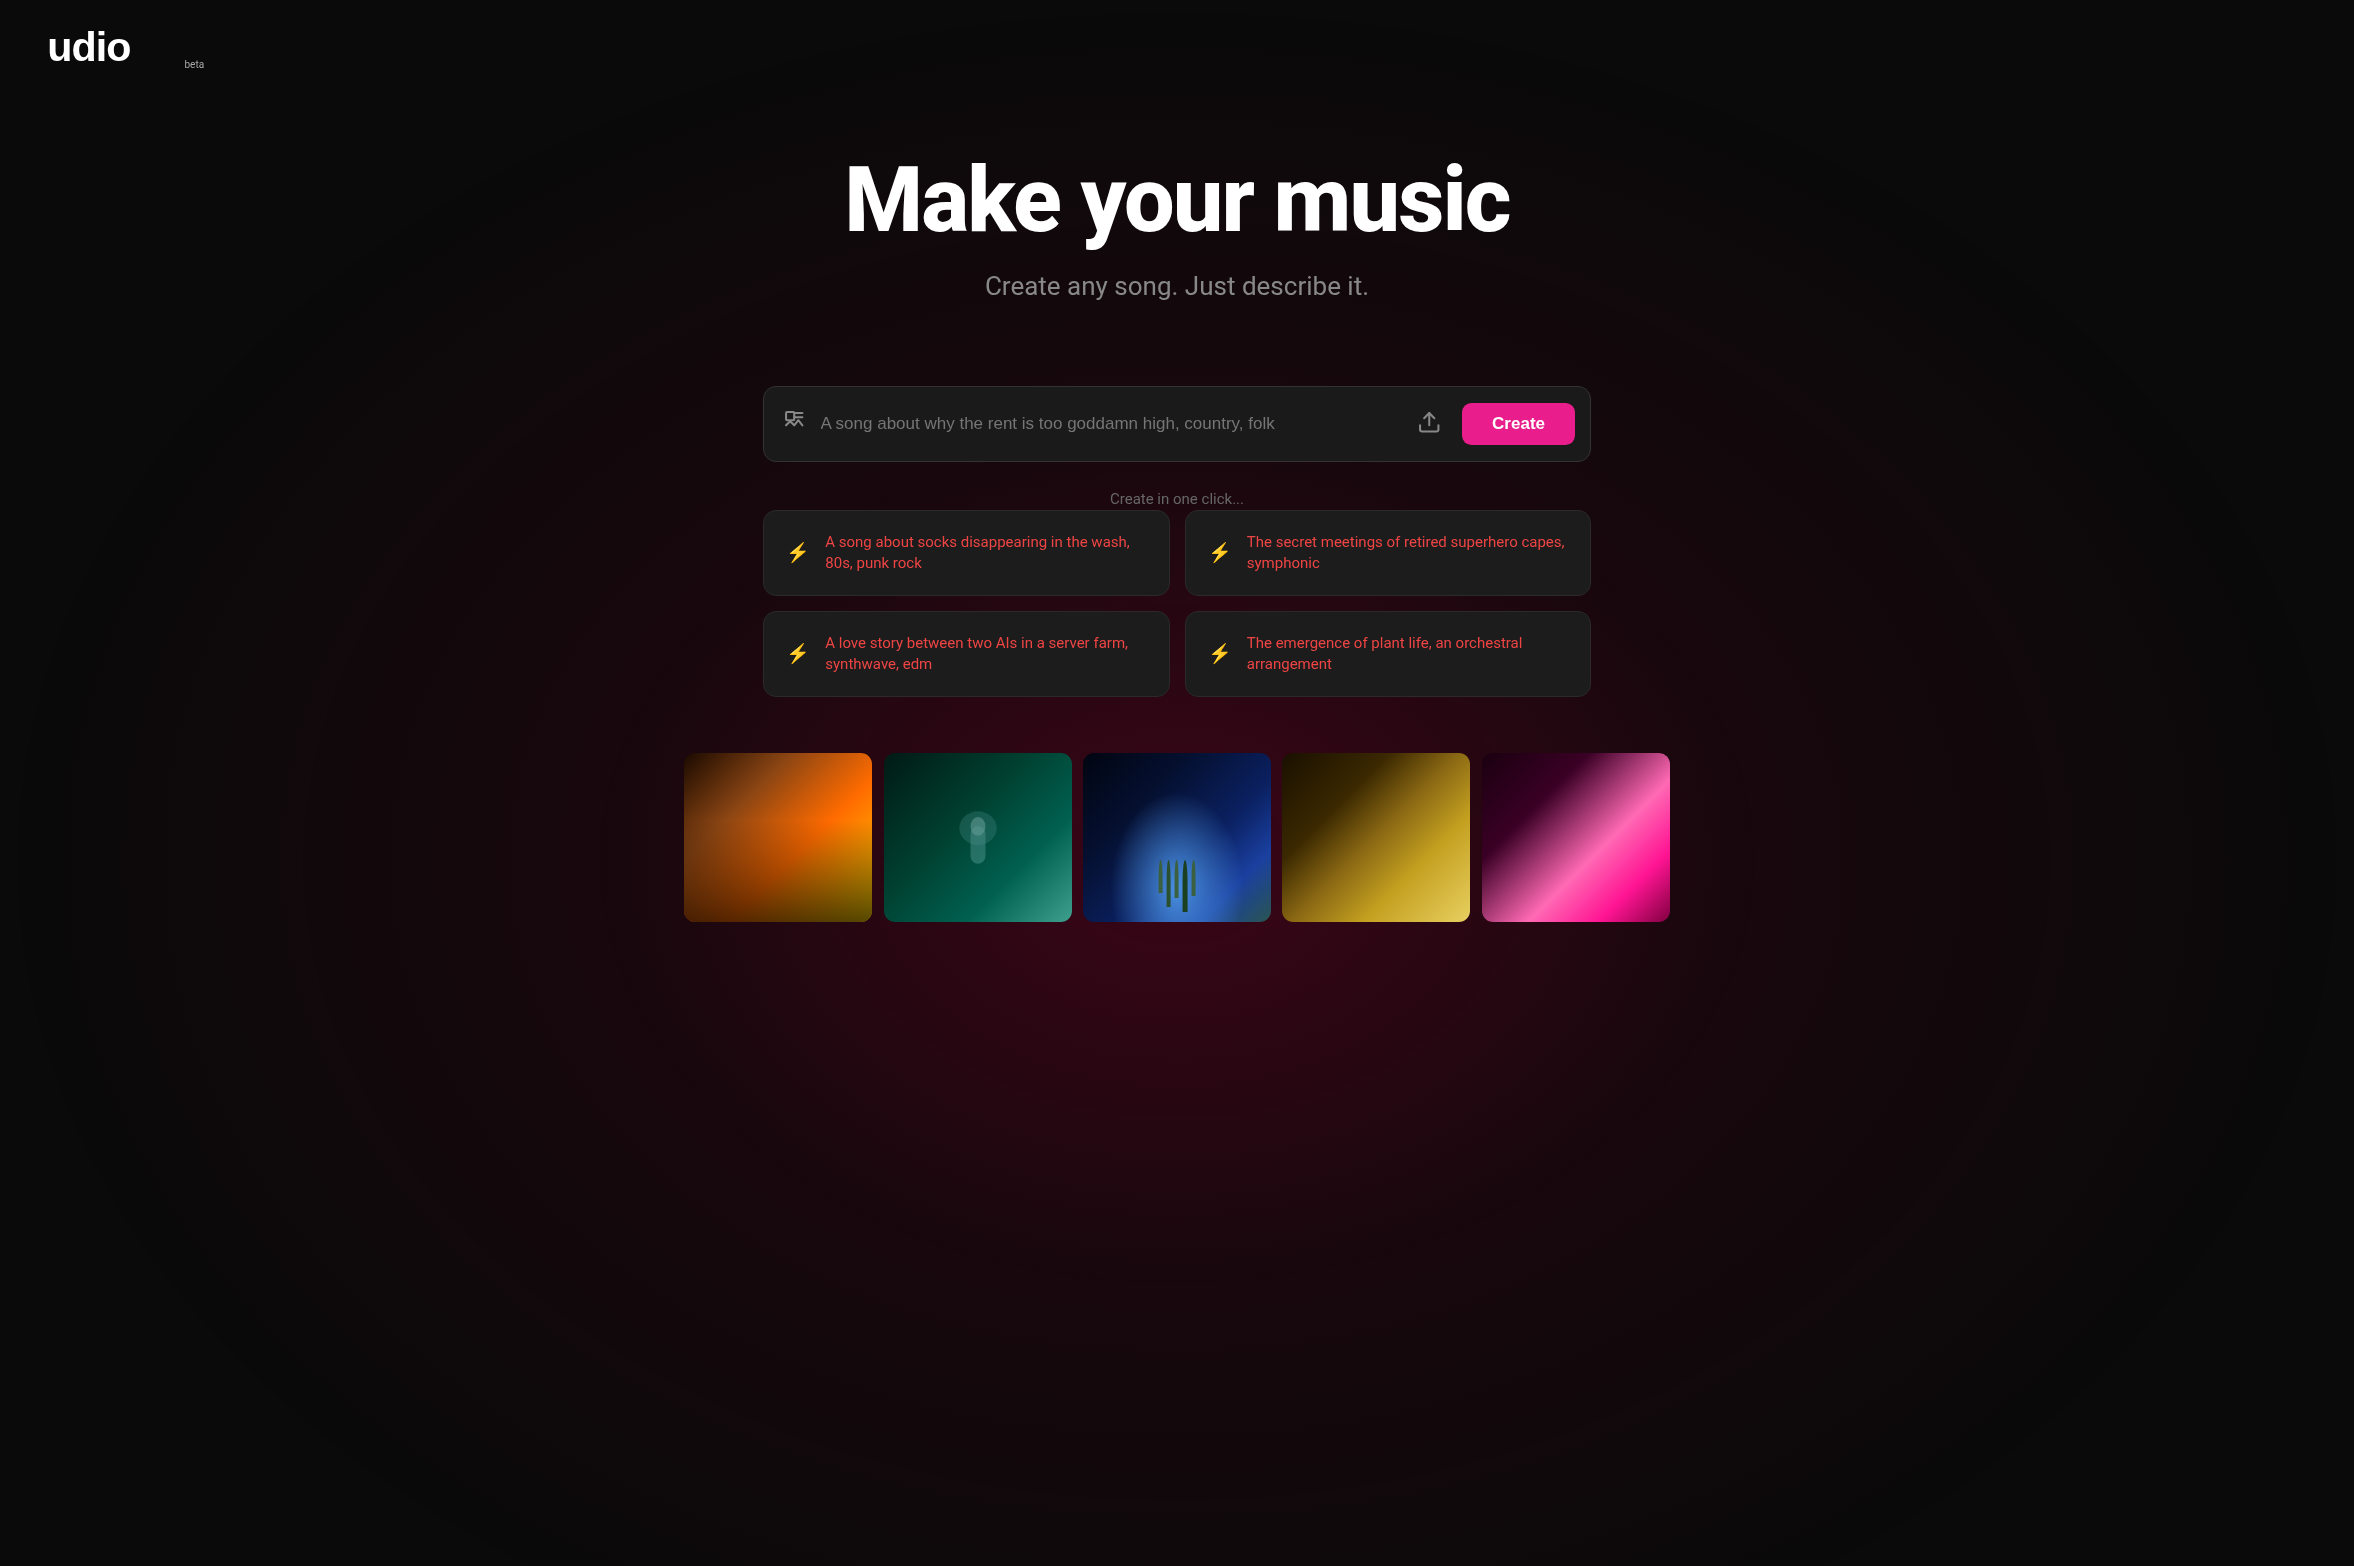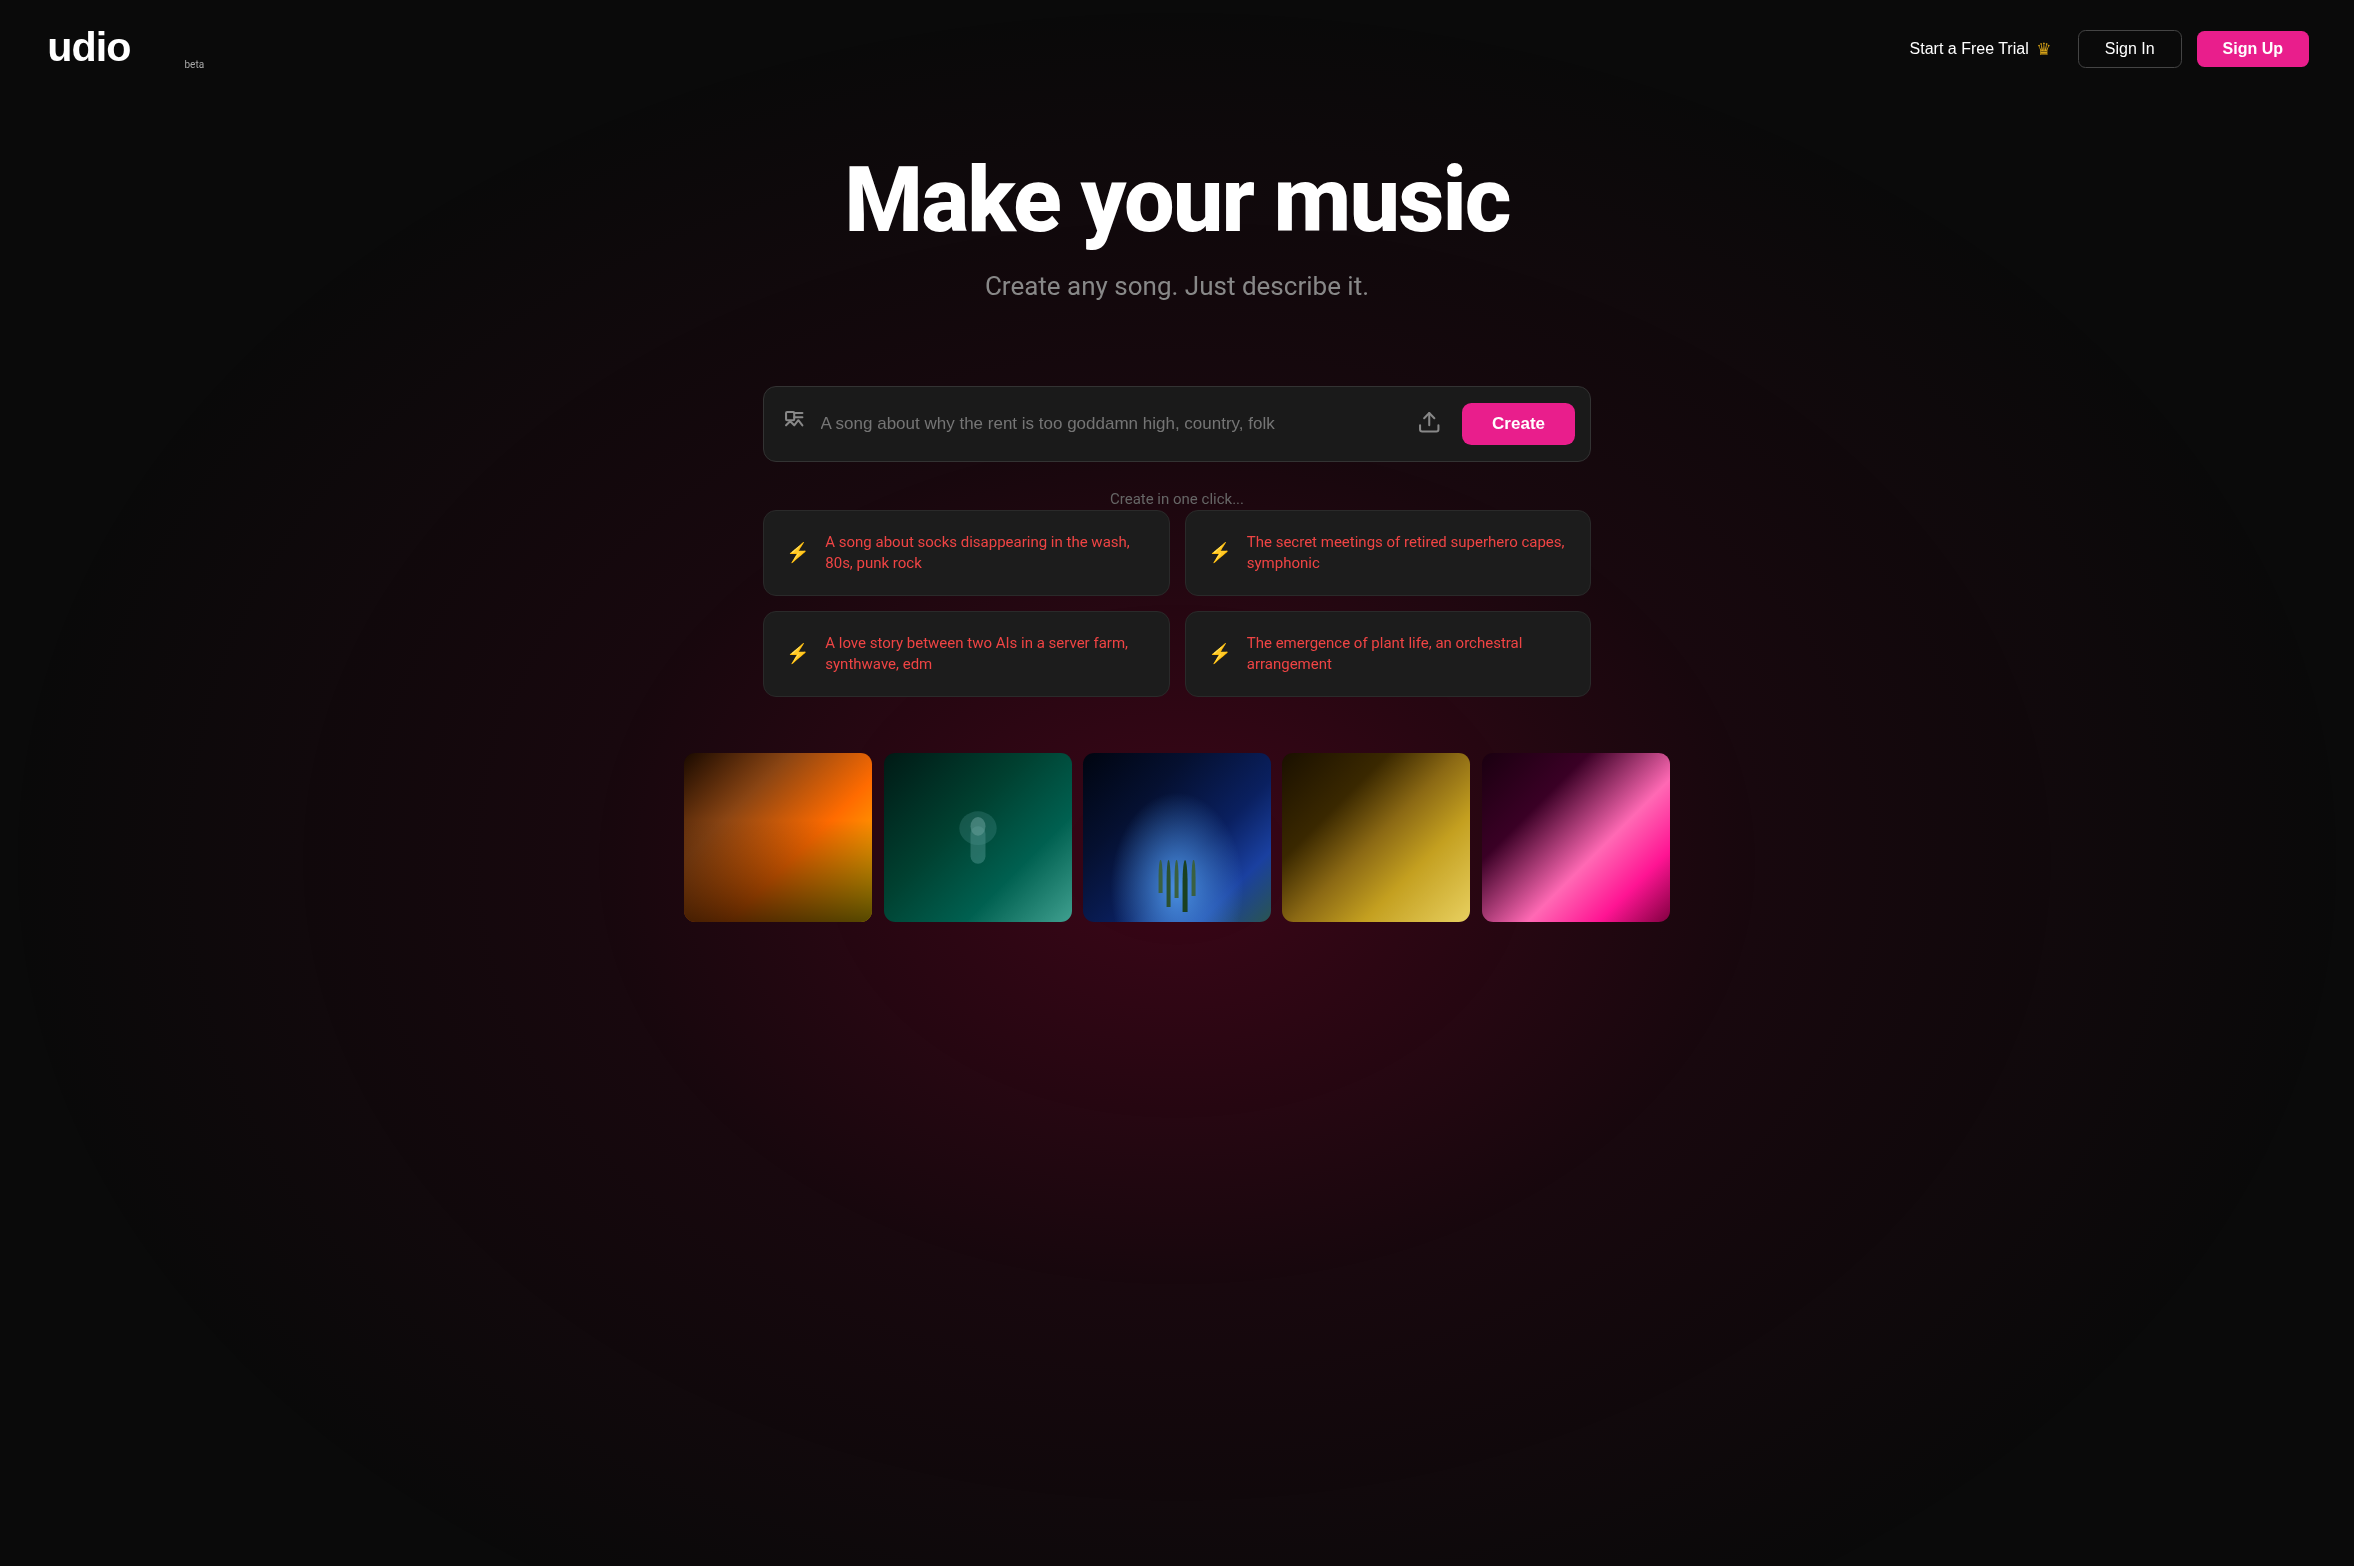--- a/index.html
+++ b/index.html
@@ -296,28 +296,20 @@
 <header class="header">
   <div class="logo-area">
     <span class="logo-text">
     <svg width="132" height="45" viewBox="0 0 140 48" xmlns="http://www.w3.org/2000/svg" style="font-size:36px">
       <text x="2" y="40" font-size="44" font-weight="900" font-family="-apple-system, BlinkMacSystemFont, Helvetica Neue, sans-serif" fill="white" letter-spacing="-1">udio</text>
     </svg>
   </span>
     <span class="beta-badge">beta</span>
   </div>
 
-  <div class="header-actions">
-    <button class="free-trial-btn">
-      <span>Start a Free Trial</span>
-      <span class="crown-icon">♛</span>
-    </button>
-    <button class="sign-in-btn">Sign In</button>
-    <button class="sign-up-btn">Sign Up</button>
-  </div>
 </header>
 
 <section class="hero">
   <h1 class="hero-title">Make your music</h1>
   <p class="hero-subtitle">Create any song. Just describe it.</p>
 </section>
 
 <div class="search-container">
   <div class="search-bar">
     <span class="search-icon-area">

